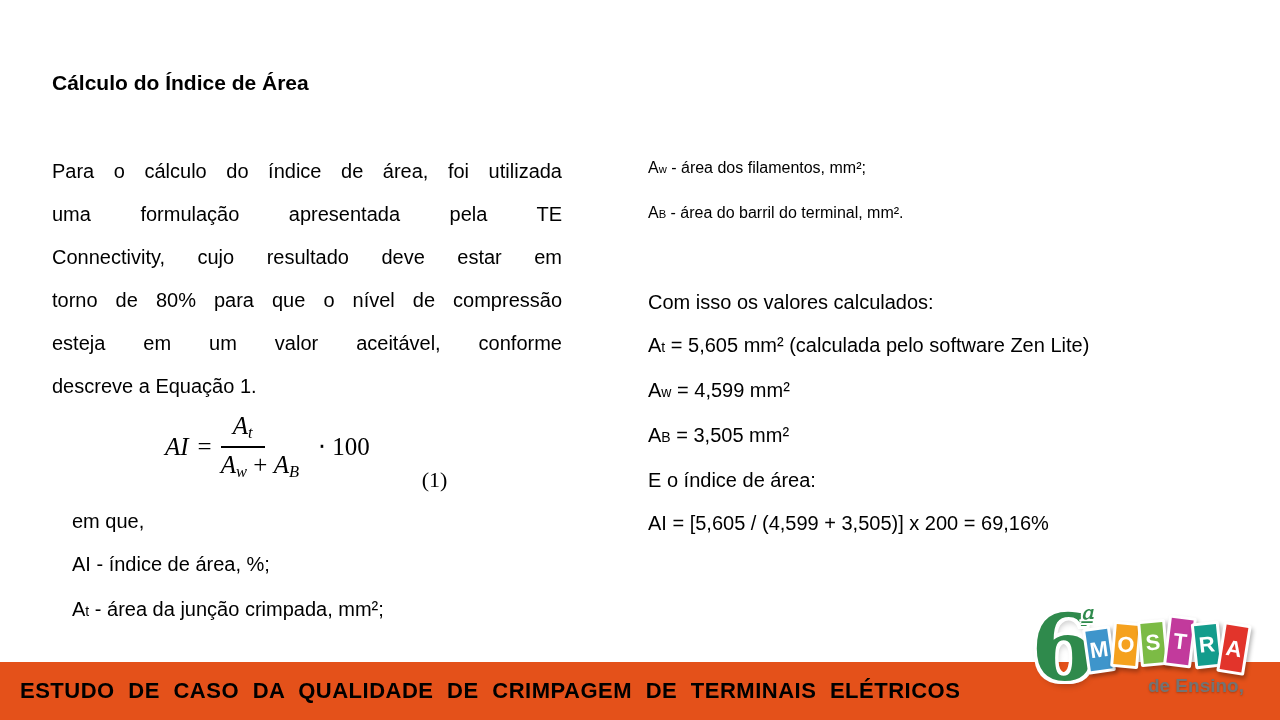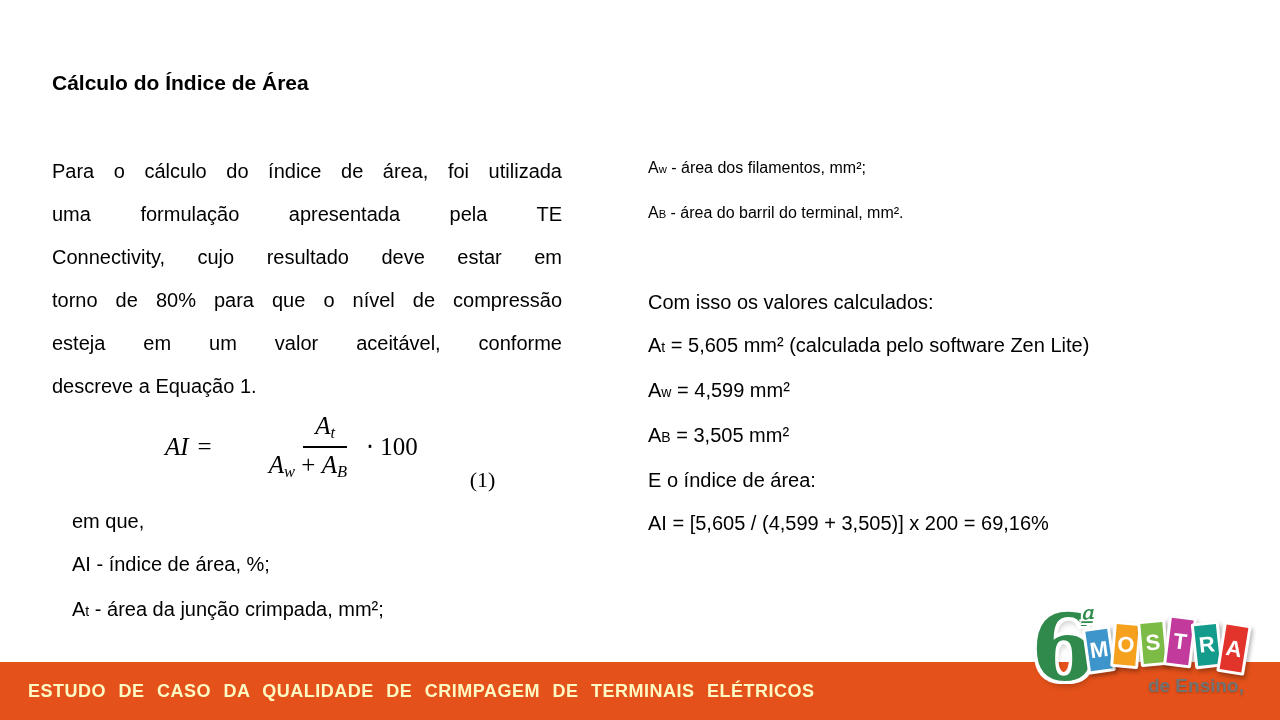--- a/index.html
+++ b/index.html
@@ -32,23 +32,23 @@
 
   
   .eq {
     position:absolute; left:165px; top:412px;
     display:flex; align-items:center;
     font-family:"Liberation Serif", serif;
     font-size:25px;
   }
   .eq i { font-style:italic; }
   .eq .op { margin:0 9px; }
-  .eq .frac { display:inline-flex; flex-direction:column; align-items:flex-end; }
+  .eq .frac { display:inline-flex; flex-direction:column; align-items:flex-start; }
   .eq .num { padding:0 12px 3px; border-bottom:2px solid #000; }
-  .eq .den { padding-top:3px; white-space:nowrap;margin-left:48px; }
+  .eq .den { padding-top:3px; white-space:nowrap; }
   .eq .msub { font-size:0.66em; font-style:italic; vertical-align:-0.22em; }
   .eq .dotfac { margin-left:19px; white-space:nowrap; }
   .eq .eq-label {
     font-size:22px; margin-left:52px;
     align-self:flex-end; transform:translateY(12px);
   }
 
   
   .where {
     position:absolute; left:72px; top:500px;
@@ -65,22 +65,22 @@
     font-size:20px; line-height:43px;
   }
   .ssub { font-size:0.7em; }
 
   
   .footer-bar {
     position:absolute; left:0; top:662px; width:1280px; height:58px;
     display:flex; align-items:center;
   }
   .footer-title {
-    margin-left:28px;
-    color:#fef9c3; font-weight:bold; font-size:18px;
+    margin-left:20px;
+    color:#000000; font-weight:bold; font-size:22px;
     letter-spacing:0.5px; word-spacing:7px;
     white-space:nowrap;
   }
 
   
   .logo { position:absolute; left:1025px; top:590px; width:255px; height:130px; z-index:5; }
   .six {
     position:absolute; left:6px; top:12px;
     font-family:"DejaVu Serif", serif;
     font-size:92px; font-weight:700; line-height:1;

